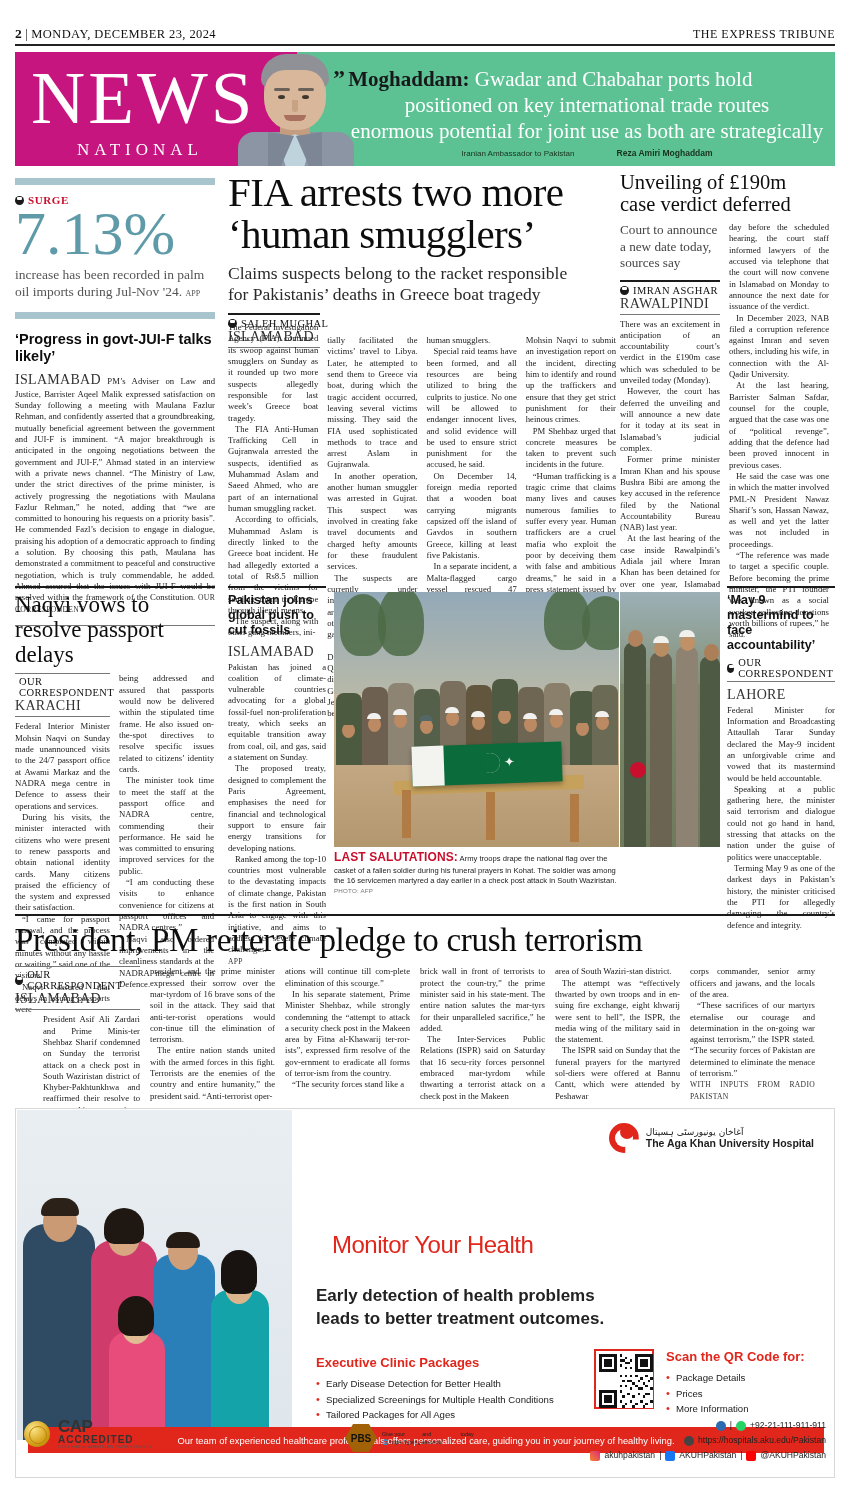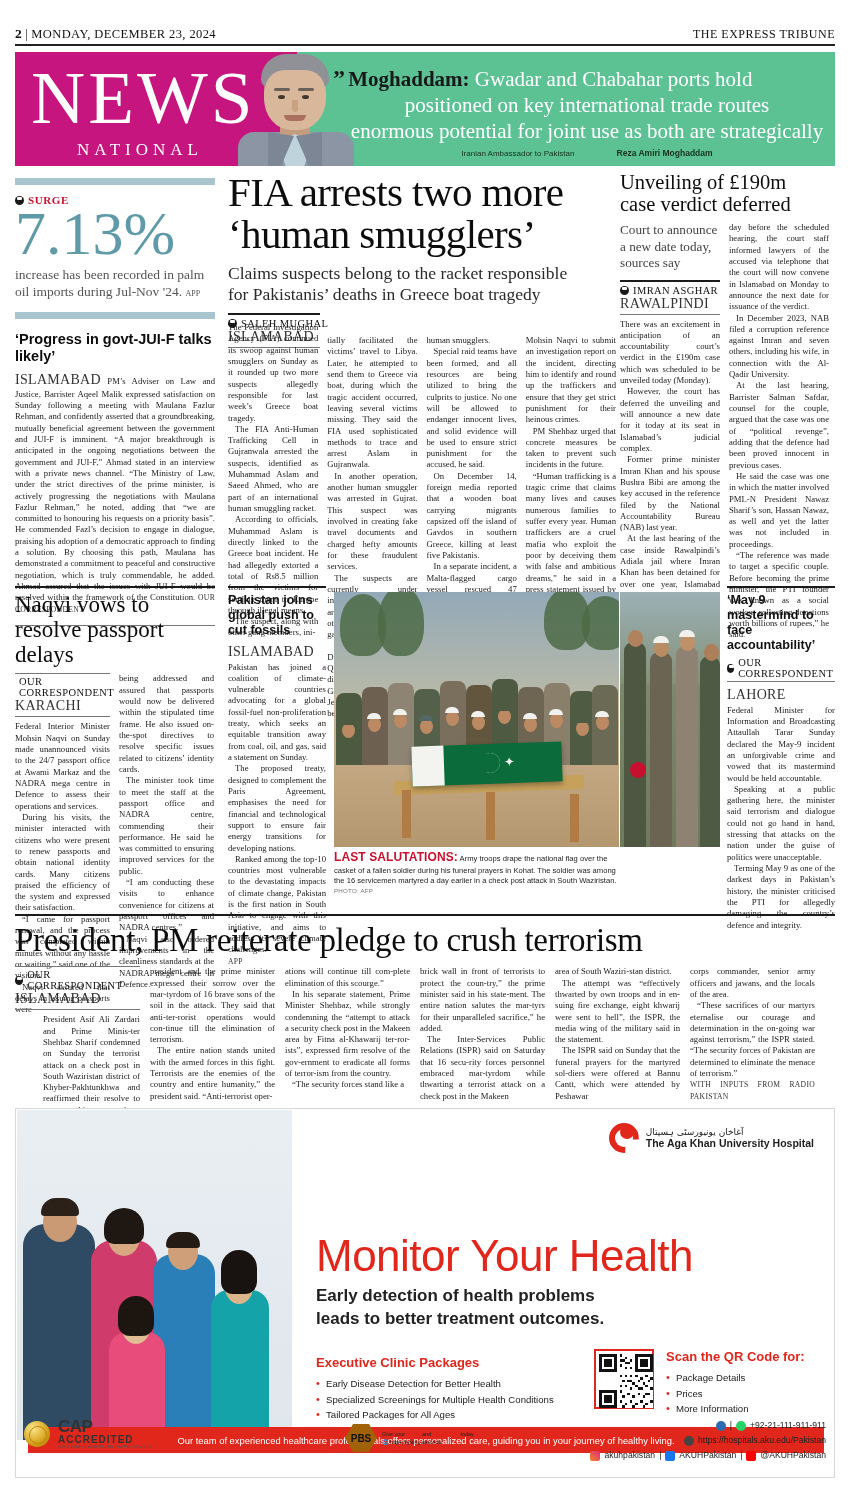--- a/index.html
+++ b/index.html
@@ -149,22 +149,22 @@
   .ad-logo { position:absolute; right: 20px; top: 14px; display:flex; align-items:center; gap:7px;}
   .ad-logo .urdu { font-family:"DejaVu Sans", sans-serif; font-size:9px; color:#222; }
   .akh-mark { width: 30px; height: 30px; position:relative; }
   .akh-mark .c1 { position:absolute; left:0; top:0; width:30px; height:30px; border-radius:50%;
     background:#e1261c; clip-path: polygon(0 0, 100% 0, 100% 55%, 55% 55%, 55% 100%, 0 100%);}
   .akh-mark .c2 { position:absolute; left:6px; top:6px; width:18px; height:18px; border-radius:50%;
     background:#fff; }
   .akh-mark .c3 { position:absolute; left:11px; top:2px; width:14px; height:14px; border-radius:50%;
     background:#e1261c;}
   .akh-name { font-family:"Liberation Sans", sans-serif; font-size: 10.5px; font-weight:bold; color:#1d1d1d;}
-  .ad-h1 { position:absolute; left:300px; top:122px; font-family:"Liberation Sans", sans-serif;
-    font-size: 44px; color:#e1261c; letter-spacing:-.5px; }
+  .ad-h1 { position:absolute; left:316px; top:122px; font-family:"Liberation Sans", sans-serif;
+    font-size: 24px; color:#e1261c; letter-spacing:-.5px; }
   .ad-h2 { position:absolute; left:300px; top:176px; width:430px; font-family:"Liberation Sans", sans-serif;
     font-size: 17px; font-weight:bold; color:#222; line-height:1.35; }
   .ad-col-title { font-family:"Liberation Sans", sans-serif; font-size:13px; font-weight:bold; color:#e1261c; }
   .ad-ul { list-style:none; margin-top:6px; }
   .ad-ul li { font-family:"Liberation Sans", sans-serif; font-size:9.6px; color:#222; line-height:1.62;
     padding-left:10px; position:relative; }
   .ad-ul li:before { content:"•"; color:#e1261c; position:absolute; left:0; top:-1px; font-size:11px;}
   .ad-left-list { position:absolute; left:300px; top:246px; width:270px; }
   .ad-qr { position:absolute; left:578px; top:240px; width:60px; height:60px; border:2px solid #e1261c;
     background:#fff; padding:3px;}

